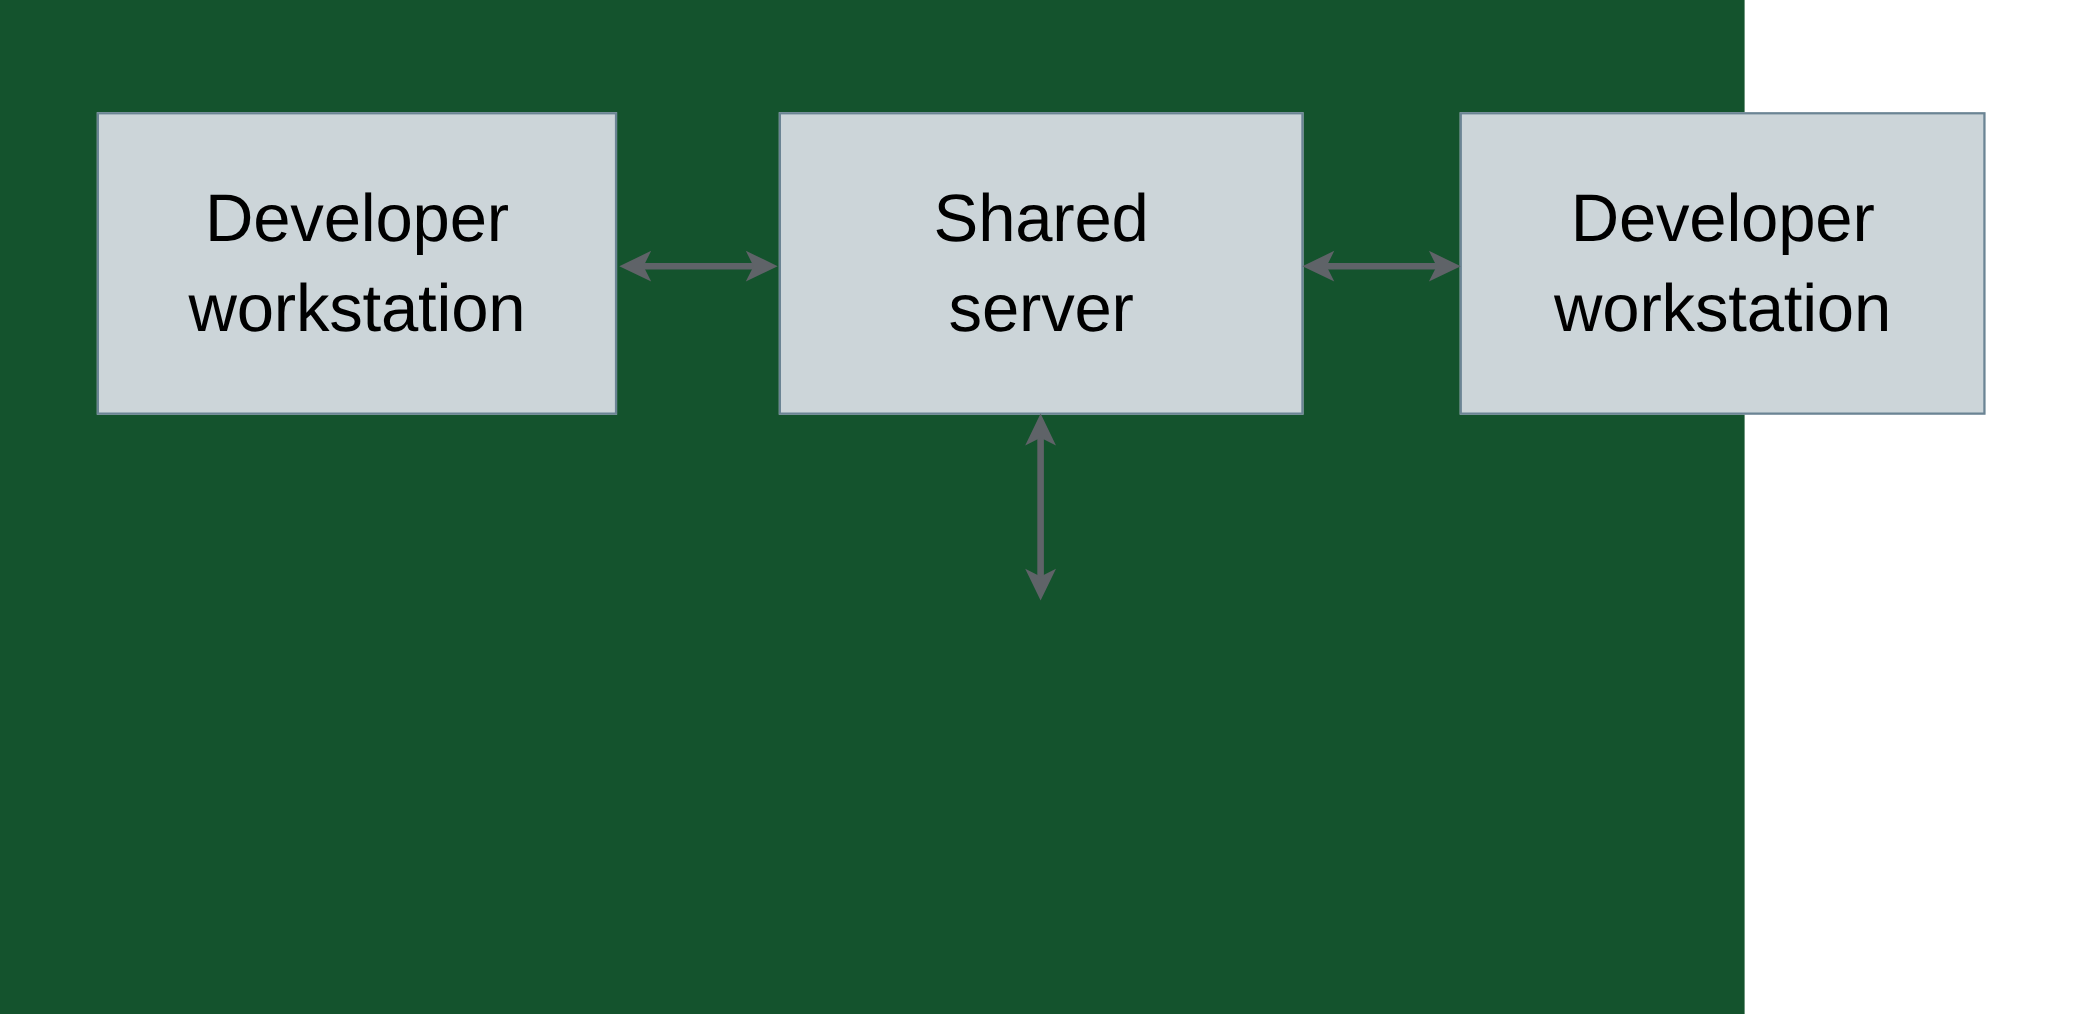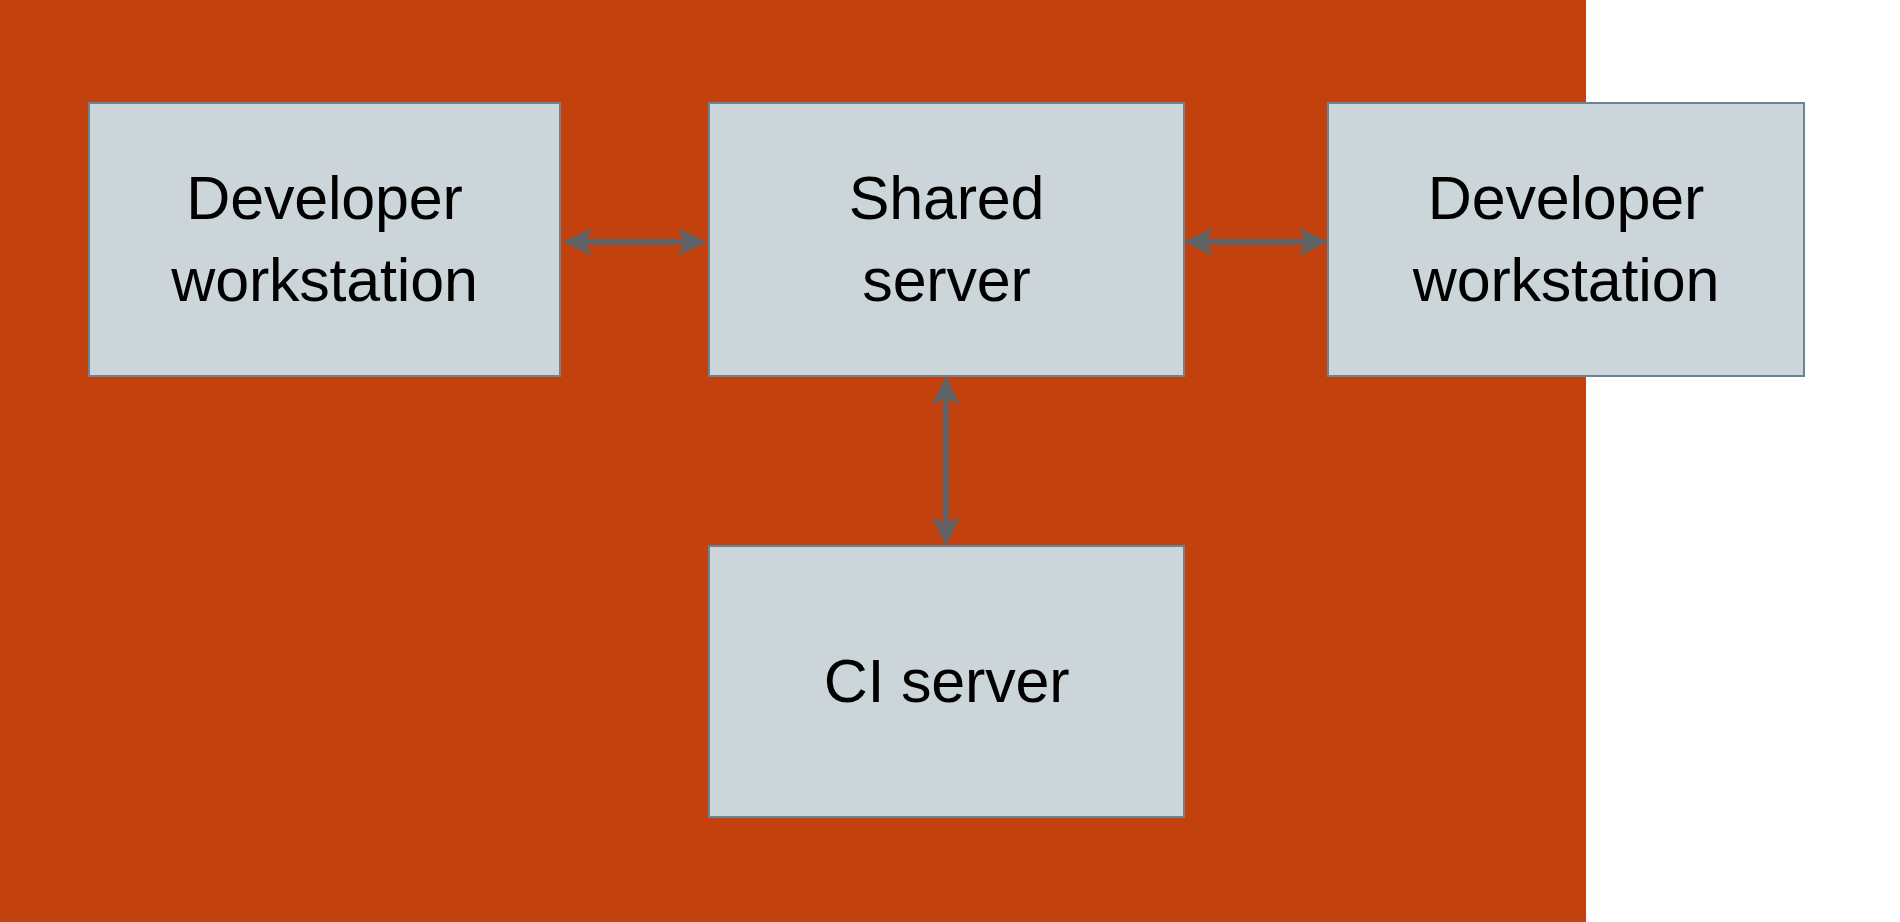--- a/index.html
+++ b/index.html
@@ -10,21 +10,21 @@
   body {
     width: 1900px;
     height: 922px;
     font-family: "Liberation Sans", sans-serif;
     overflow: hidden;
   }
   #diagram-canvas {
     position: relative;
     width: 1586px;
     height: 922px;
-    background: #c2410c;
+    background: #14532d;
   }
   .node-box {
     position: absolute;
     box-sizing: border-box;
     background: #ccd5d9;
     border: 2px solid #6b8494;
     display: flex;
     align-items: center;
     justify-content: center;
     text-align: center;
@@ -71,23 +71,20 @@
   <div class="node-box" id="node-shared-cache">
     <span class="node-label">Shared
 server</span>
   </div>
 
   <div class="node-box" id="node-dev-right">
     <span class="node-label">Developer
 workstation</span>
   </div>
 
-  <div class="node-box" id="node-ci-server">
-    <span class="node-label">CI server</span>
-  </div>
 
   <svg class="connector" id="connector-left" viewBox="0 0 154 72">
     <line x1="20" y1="36" x2="134" y2="36" stroke="#5f6368" stroke-width="6"></line>
     <path d="M 5 36 L 34 22 L 27 36 L 34 50 Z" fill="#5f6368"></path>
     <path d="M 149 36 L 120 22 L 127 36 L 120 50 Z" fill="#5f6368"></path>
   </svg>
 
   <svg class="connector" id="connector-right" viewBox="0 0 152 72">
     <line x1="20" y1="36" x2="132" y2="36" stroke="#5f6368" stroke-width="6"></line>
     <path d="M 4 36 L 33 22 L 26 36 L 33 50 Z" fill="#5f6368"></path>

